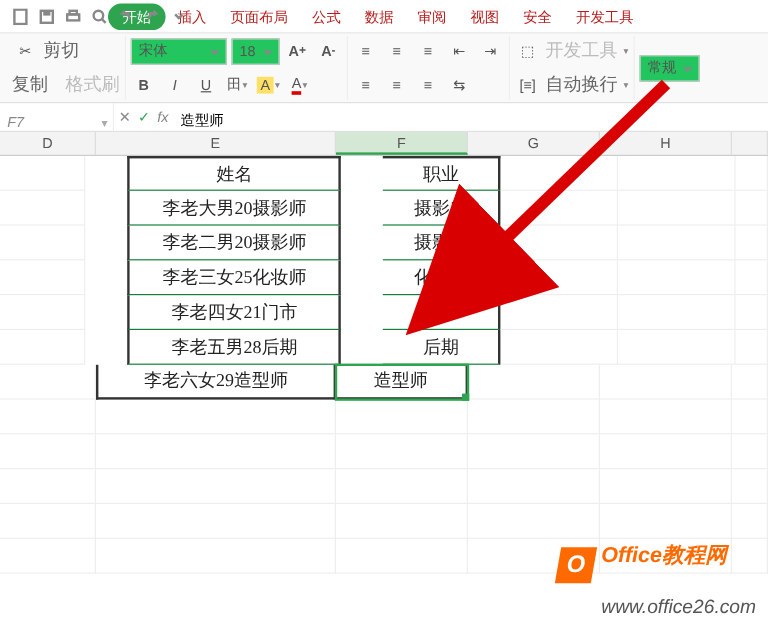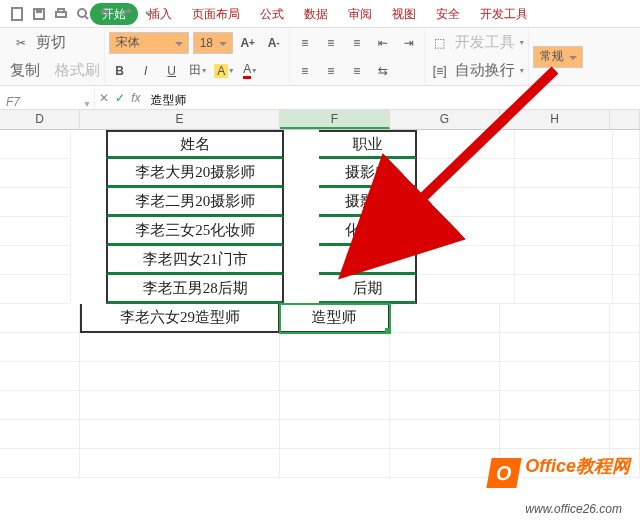--- a/index.html
+++ b/index.html
@@ -12,21 +12,21 @@
   .quick { position:absolute; left:0; top:0; display:flex; align-items:center; height:28px; padding-left:6px; }
   .qicon { width:18px; height:18px; margin:0 2px; display:flex; align-items:center; justify-content:center; }
   .qicon svg{stroke:#888;fill:none;stroke-width:2}
 
   
   .ribbon { background: #f9f9fa; height: 58px; display: flex; align-items: stretch; border-bottom: 1px solid #e0e0e0; padding: 2px 6px; }
   .group { display: flex; align-items: center; font-size: 12px; color: #555; padding: 0 4px; border-right:1px solid #eee; }
   .group:last-child{border-right:none;}
   .stack { display:flex; flex-direction:column; justify-content:center; gap:4px; }
   .row { display:flex; align-items:center; gap:4px; height:24px; }
-  .combo { border:1px solid #ccc; background:#fdba74; height:22px; display:flex; align-items:center; padding:0 18px 0 6px; position:relative; }
+  .combo { border:1px solid #ccc; background:#22c55e; height:22px; display:flex; align-items:center; padding:0 18px 0 6px; position:relative; }
   .combo:after{content:""; position:absolute; right:5px; top:9px; border:4px solid transparent; border-top-color:#888;}
   .btn { width:22px; height:22px; display:flex; align-items:center; justify-content:center; color:#555; }
   .lbl { font-size:15px; color:#666; white-space:nowrap;}
   .aplus{font-weight:bold;}
   .dropdown-arrow{font-size:8px; color:#888; margin-left:1px;}
 
   
   .fbar { display:flex; align-items:flex-end; height:24px; border-bottom:1px solid #e0e0e0; font-size:12px; }
   .namebox { width:80px; padding-left:6px; color:#888; font-style:italic; }
   .fctrl { display:flex; align-items:center; padding:0 4px; gap:6px; border-left:1px solid #eee; height:100%; }
@@ -44,36 +44,36 @@
   
   .grid{position:relative;}
   .grow{display:flex; height:29px;}
   .gcell{border-right:1px solid #eee; border-bottom:1px solid #eee; display:flex; align-items:center; justify-content:center; font-size:15px; color:#222; font-family:"SimSun","宋体",serif;}
   .g-d{width:80px;} .g-e{width:200px;} .g-f{width:110px;} .g-g{width:110px;} .g-h{width:110px;} .g-i{width:30px;}
   
   .tbE{border-left:2px solid #333; border-right:2px solid #333;}
   .tbF{border-right:2px solid #333;}
   .tbTop{border-top:2px solid #333;}
   .tbBot{border-bottom:2px solid #333;text-align:right;}
-  .tbRow{border-bottom:3px solid #15803d;margin-left:35px;}
+  .tbRow{border-bottom:1px solid #15803d;margin-left:35px;}
 
   
   .active-cell{outline:2px solid #2ea44f; outline-offset:-1px; position:relative;}
   .active-cell:after{content:""; position:absolute; right:-3px; bottom:-3px; width:6px; height:6px; background:#2ea44f;}
 
   
   .arrow{position:absolute; left:395px; top:50px; pointer-events:none;}
   .arrow svg{overflow:visible;}
 
   
   .wmark{position:absolute; right:10px; bottom:6px; display:flex; align-items:center; font-family:Arial,sans-serif;}
   .wmark .logo{width:30px;height:30px; background:#ff6a00; transform:skewX(-10deg); margin-right:6px; display:flex; align-items:center; justify-content:center; font-weight:bold; color:#fff; font-size:20px;}
   .wmark .t span{display:block;margin-top:24px;}
   .wmark .t .s1{color:#ff6a00; font-size:18px; font-weight:bold; font-style:italic;}
-  .wmark .t .s2{color:#555; font-size:12px; font-style:italic;}
+  .wmark .t .s2{color:#555; font-size:16px; font-style:italic;text-align:right;}
 </style>
 </head>
 <body>
 
 <div class="quick">
   <span class="qicon">
       <svg width="14" height="14" viewBox="0 0 14 14">
         <rect x="2" y="1" width="10" height="12"></rect>
       </svg>
     </span>

